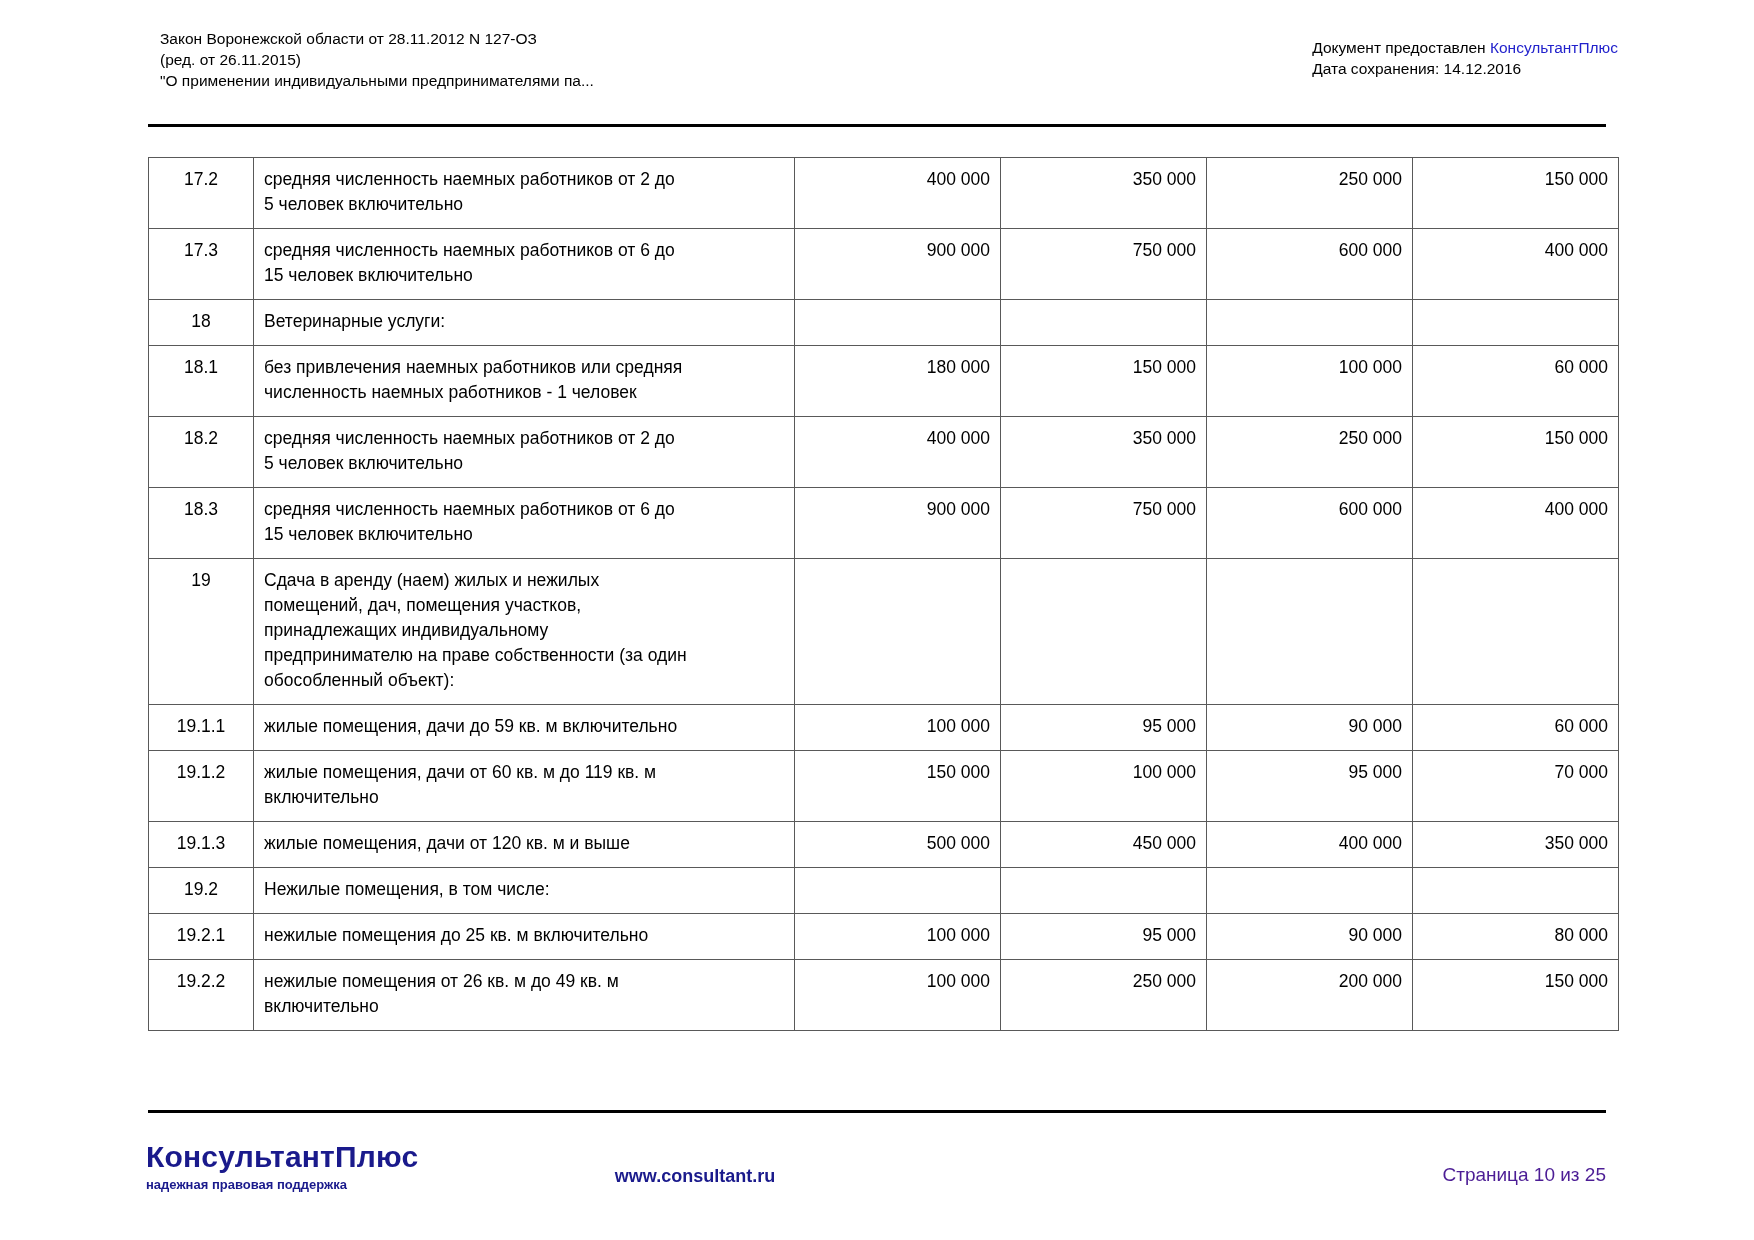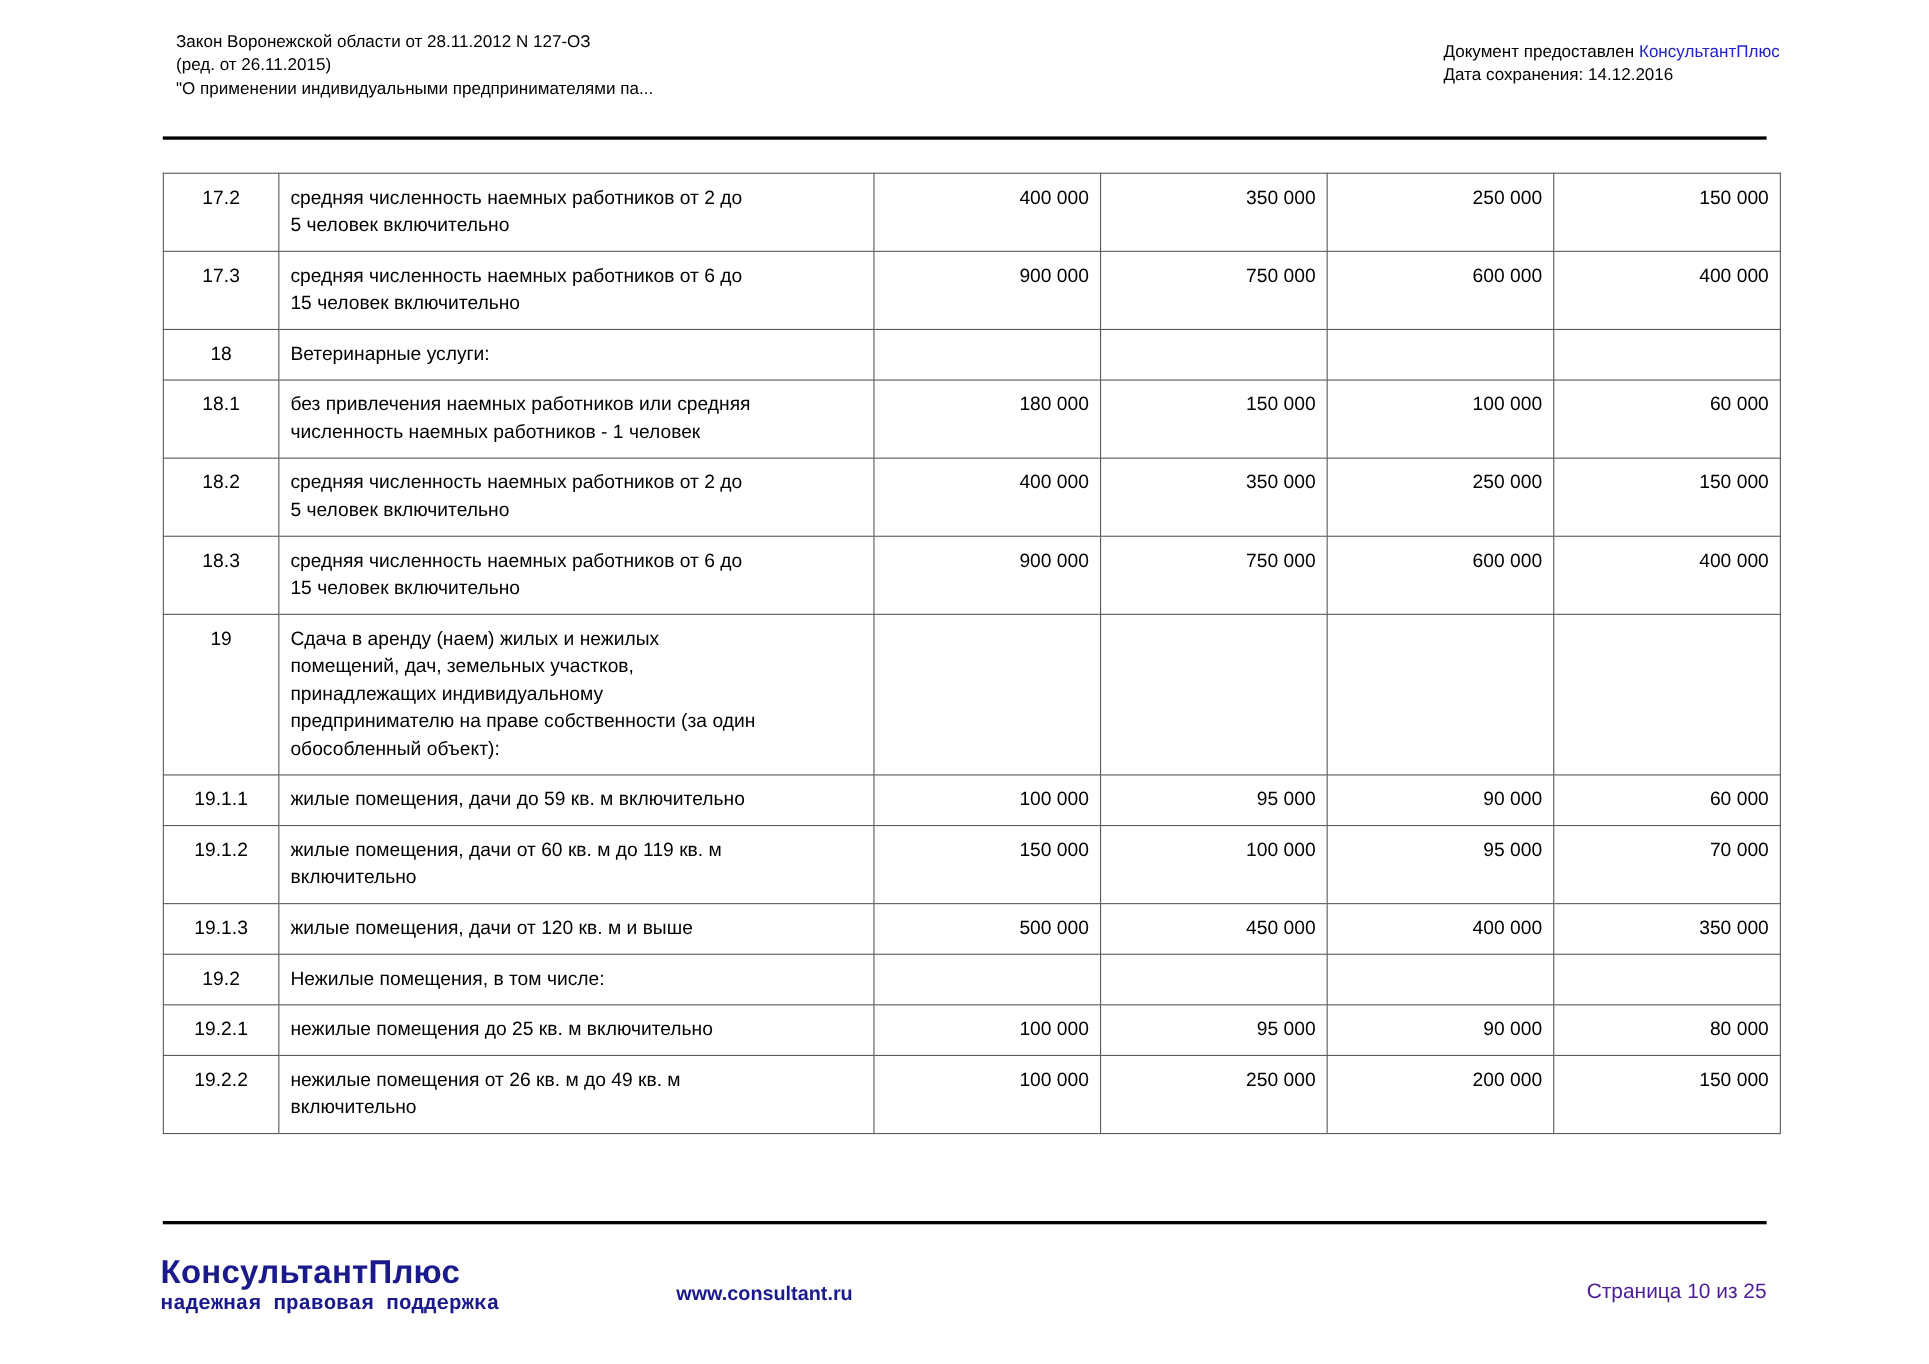--- a/index.html
+++ b/index.html
@@ -116,26 +116,25 @@
     top: 0;
   }
   .footer-brand .big {
     font-size: 30px;
     color: #1a1a8c;
     font-weight: bold;
     letter-spacing: 0.2px;
     line-height: 34px;
   }
   .footer-brand .small {
-    font-size: 19px;
+    font-size: 13px;
     color: #1a1a8c;
     font-weight: bold;
     line-height: 20px;
     margin-top: 1px;
-    font-family: Liberation Mono, monospace;
   }
   .footer-center {
     position: absolute;
     left: 0;
     top: 26px;
     width: 1390px;
     text-align: center;
     font-size: 18px;
     font-weight: bold;
     color: #1a1a8c;
@@ -233,21 +232,21 @@
             </td>
             <td class="c-val">900 000</td>
             <td class="c-val">750 000</td>
             <td class="c-val">600 000</td>
             <td class="c-val-last">400 000</td>
           </tr>
           <tr>
             <td class="c-num">19</td>
             <td class="c-desc">
               <span class="desc-line">Сдача в аренду (наем) жилых и нежилых</span>
-              <span class="desc-line">помещений, дач, земельных участков,</span>
+              <span class="desc-line">помещений, дач, помещения участков,</span>
               <span class="desc-line">принадлежащих индивидуальному</span>
               <span class="desc-line">предпринимателю на праве собственности (за один</span>
               <span class="desc-line">обособленный объект):</span>
             </td>
             <td class="c-val"></td>
             <td class="c-val"></td>
             <td class="c-val"></td>
             <td class="c-val-last"></td>
           </tr>
           <tr>

